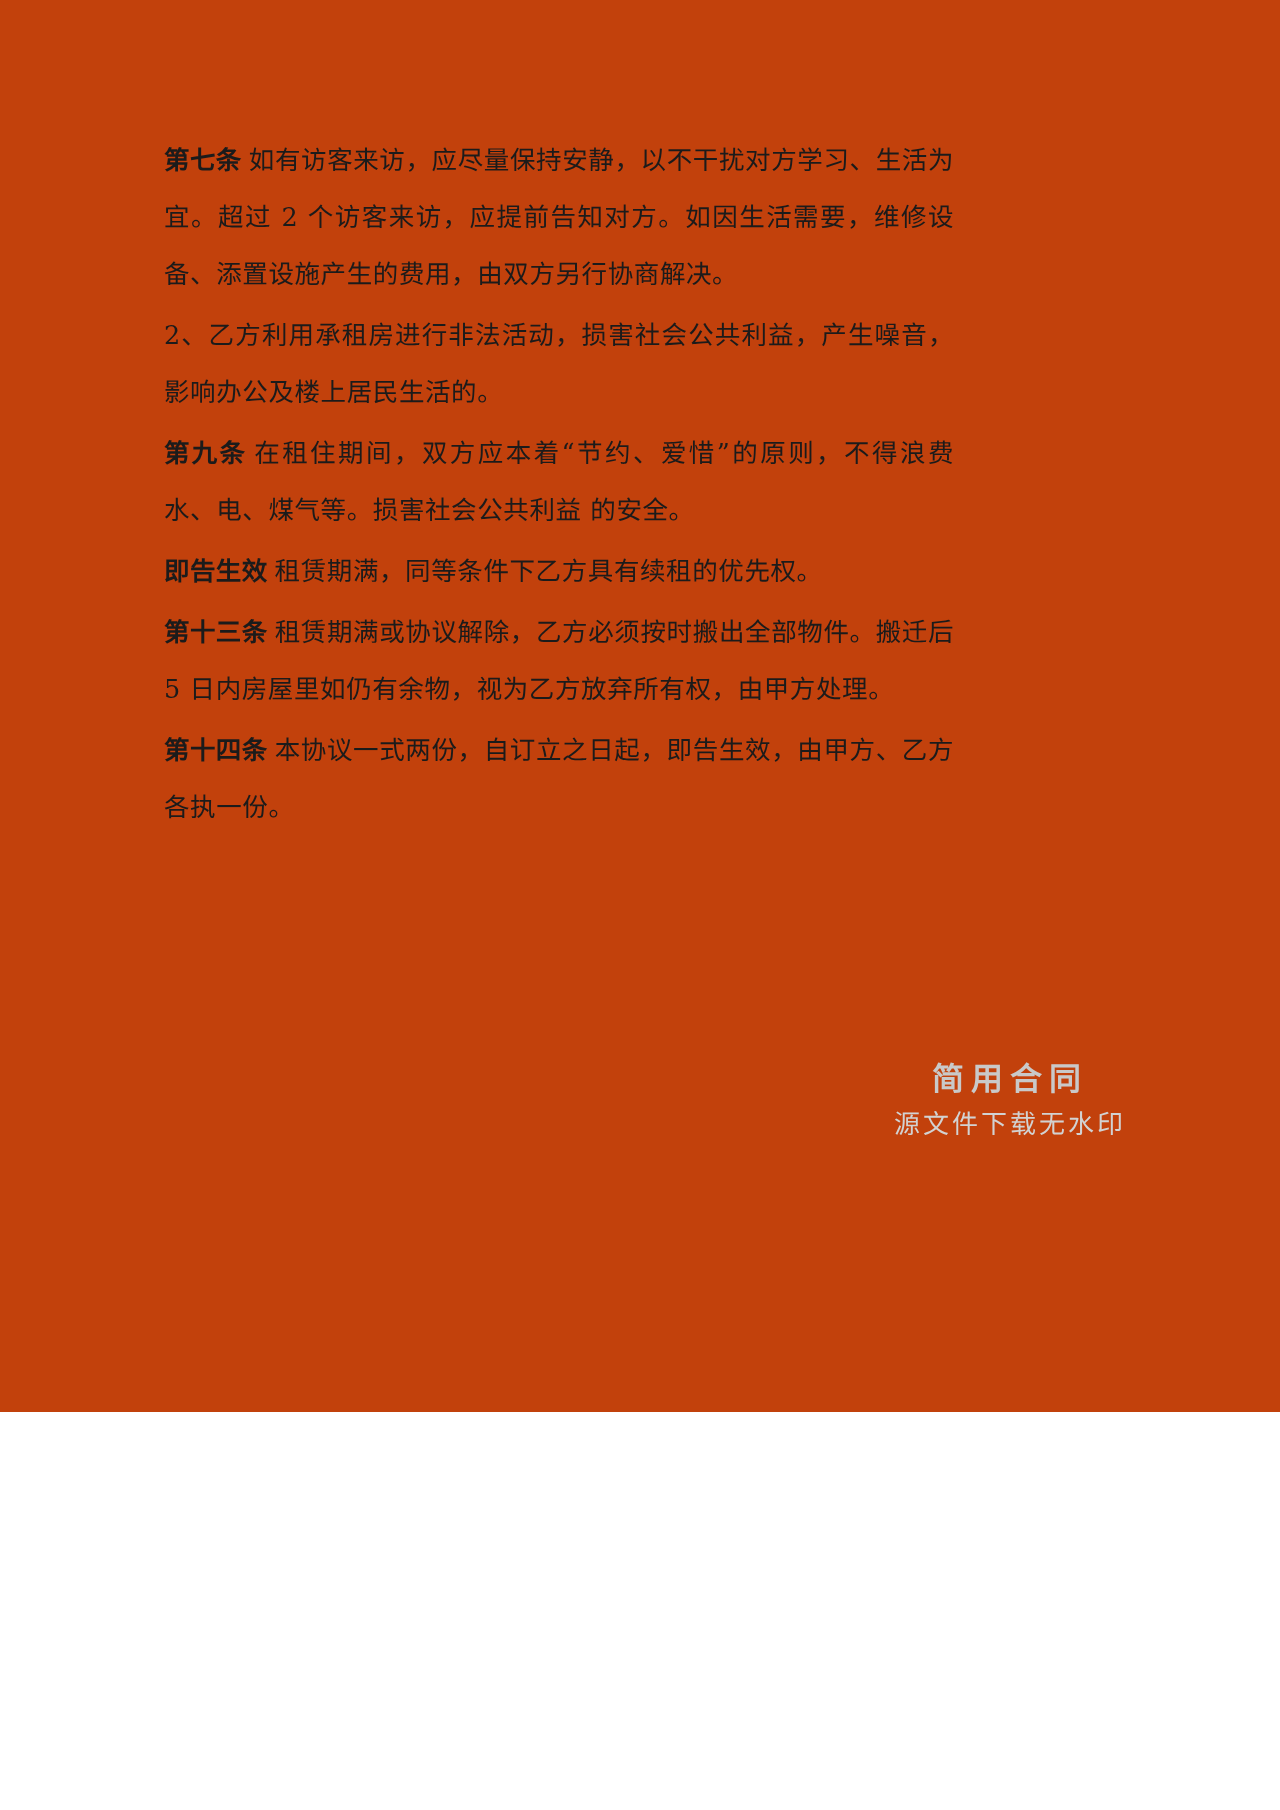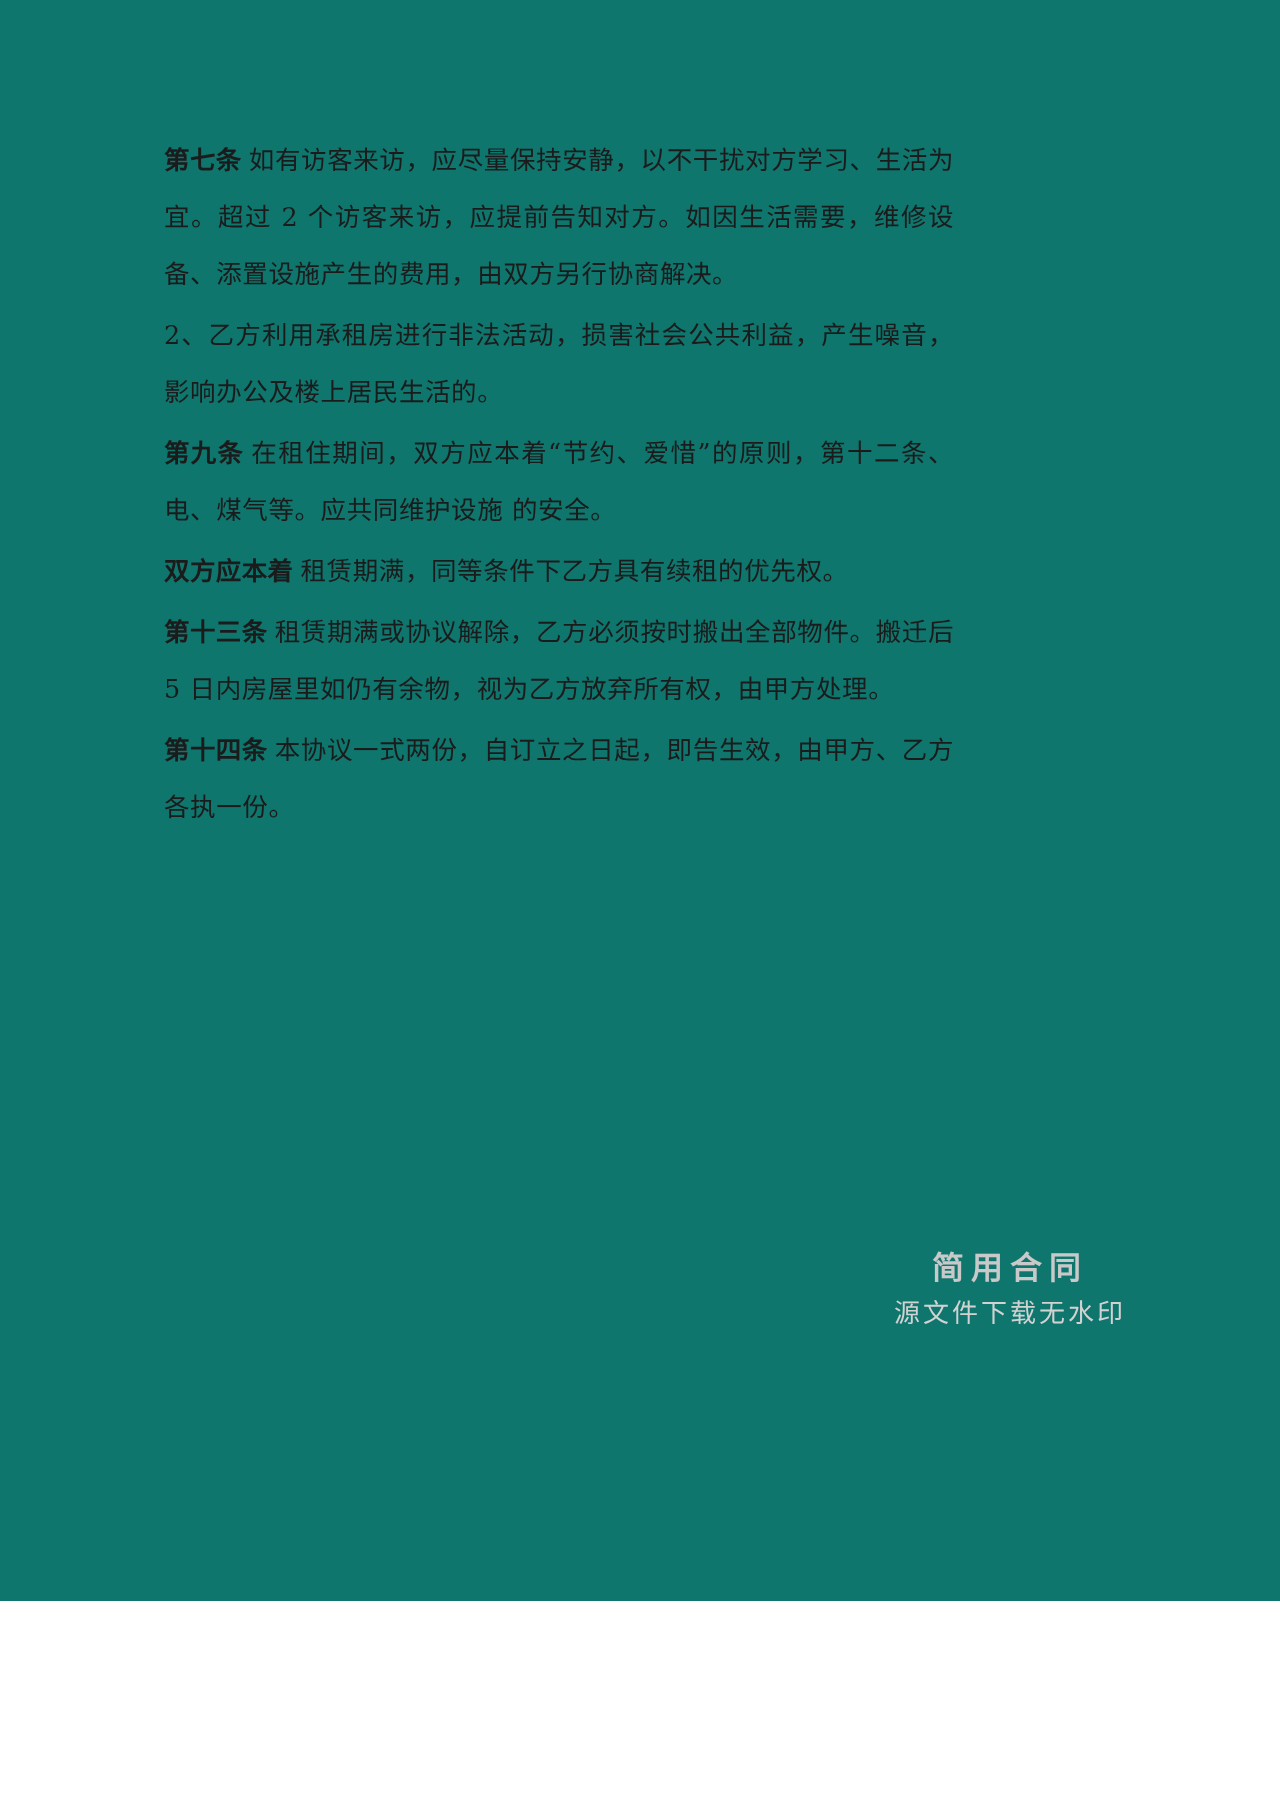--- a/index.html
+++ b/index.html
@@ -7,22 +7,22 @@
     margin: 0;
     padding: 0;
     background: #ffffff;
   }
   body {
     font-family: "DejaVu Sans", "Liberation Sans", sans-serif;
   }
   .page {
     position: relative;
     width: 1280px;
-    height: 1601px;
-    background: #0f766e;
+    height: 1412px;
+    background: #c2410c;
     overflow: hidden;
     box-sizing: border-box;
   }
   .doc-body {
     position: absolute;
     left: 164px;
     top: 132px;
     width: 790px;
   }
   .clause {
@@ -89,26 +89,26 @@
     </p>
 
 
 
     <p class="clause item">
       <span class="label">2、</span><span>乙方利用承租房进行非法活动，损害社会公共利益，产生噪音，影响办公及楼上居民生活的。</span>
     </p>
 
 
     <p class="clause">
-      <span class="label">第九条</span><span>在租住期间，双方应本着“节约、爱惜”的原则，第十二条、电、煤气等。应共同维护设施 的安全。</span>
+      <span class="label">第九条</span><span>在租住期间，双方应本着“节约、爱惜”的原则，不得浪费水、电、煤气等。损害社会公共利益 的安全。</span>
     </p>
 
 
     <p class="clause">
-      <span class="label">双方应本着</span><span>租赁期满，同等条件下乙方具有续租的优先权。</span>
+      <span class="label">即告生效</span><span>租赁期满，同等条件下乙方具有续租的优先权。</span>
     </p>
 
 
     <p class="clause">
       <span class="label">第十三条</span><span>租赁期满或协议解除，乙方必须按时搬出全部物件。搬迁后 5 日内房屋里如仍有余物，视为乙方放弃所有权，由甲方处理。</span>
     </p>
 
     <p class="clause">
       <span class="label">第十四条</span><span>本协议一式两份，自订立之日起，即告生效，由甲方、乙方各执一份。</span>
     </p>

